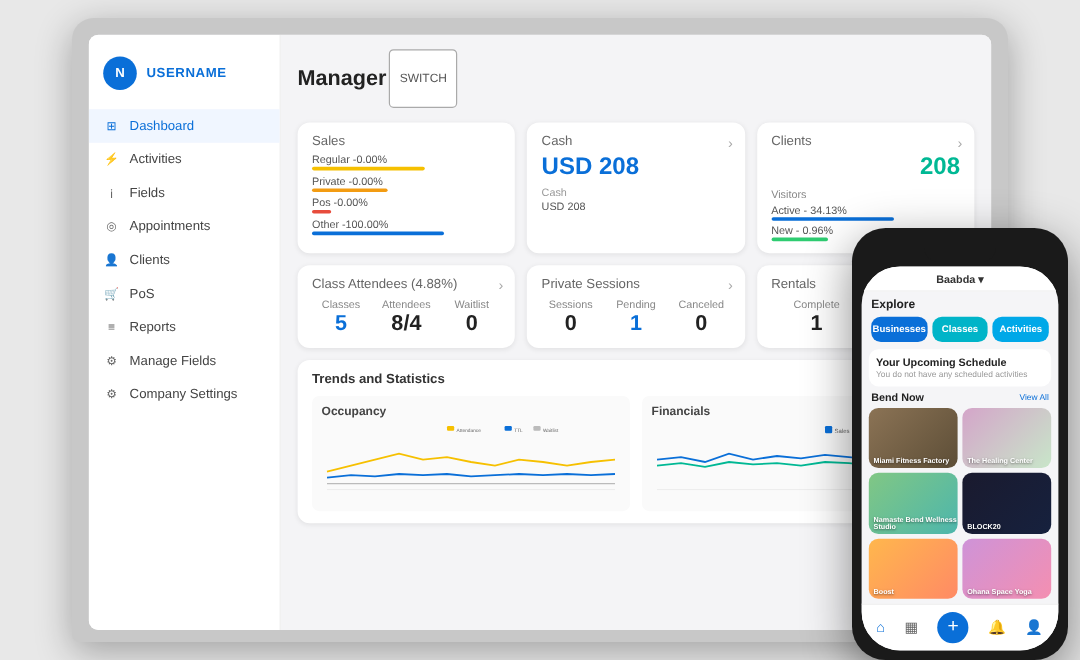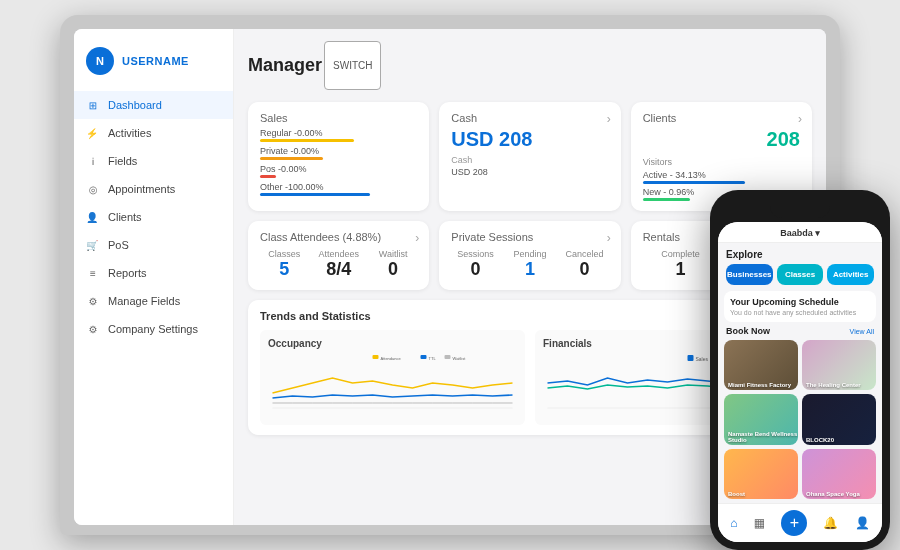--- a/index.html
+++ b/index.html
@@ -265,21 +265,21 @@
       background: #1a1a1a;
       border-radius: 0 0 12px 12px;
       margin: 0 auto 4px;
       position: relative;
       z-index: 2;
     }
     .phone-screen {
       width: 100%;
       height: calc(100% - 20px);
       background: #f5f5f7;
-      border-radius: 20px;
+      border-radius: 32px;
       overflow: hidden;
       display: flex;
       flex-direction: column;
     }
     .phone-header {
       background: #fff;
       padding: 6px 8px 4px;
       text-align: center;
       font-size: 9px;
       font-weight: 600;
@@ -600,21 +600,21 @@
       <div class="explore-cards">
         <div class="explore-card">Businesses</div>
         <div class="explore-card teal">Classes</div>
         <div class="explore-card sky">Activities</div>
       </div>
       <div class="upcoming-section">
         <div class="upcoming-title">Your Upcoming Schedule</div>
         <div class="upcoming-sub">You do not have any scheduled activities</div>
       </div>
       <div class="book-header">
-        <span class="book-title">Book Now</span>
+        <span class="book-title">Bend Now</span>
         <span class="view-all">View All</span>
       </div>
       <div class="book-grid">
         <div class="book-item book-img-1">
           <span class="book-item-label">Miami Fitness Factory</span>
         </div>
         <div class="book-item book-img-2">
           <span class="book-item-label">The Healing Center</span>
         </div>
         <div class="book-item book-img-3">

